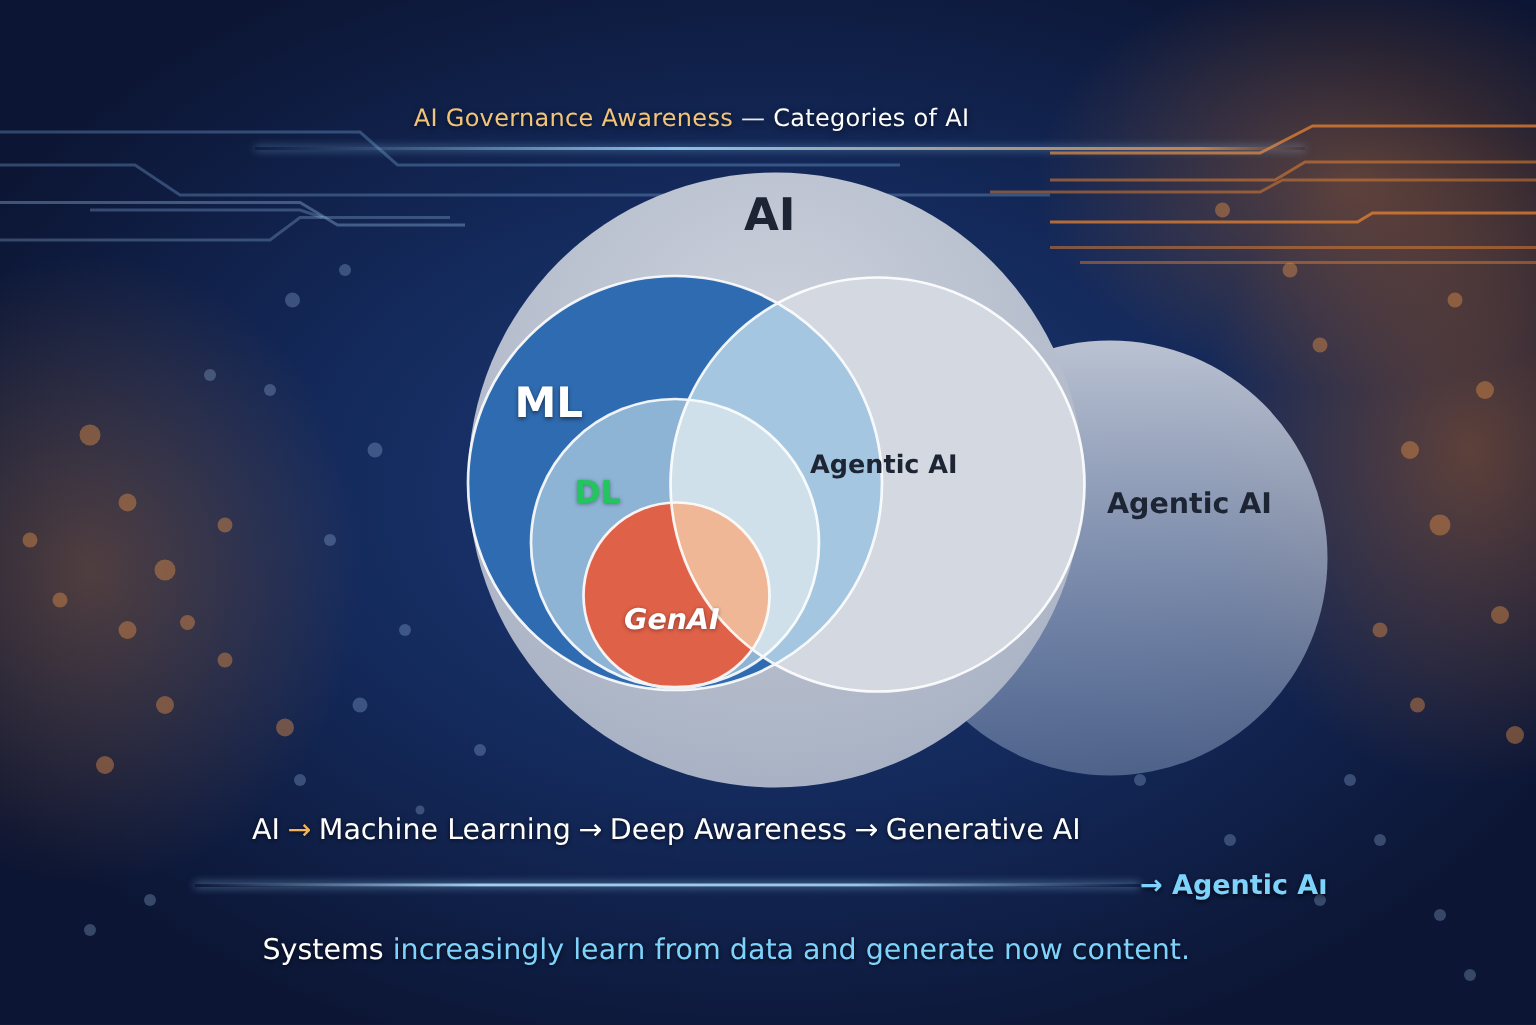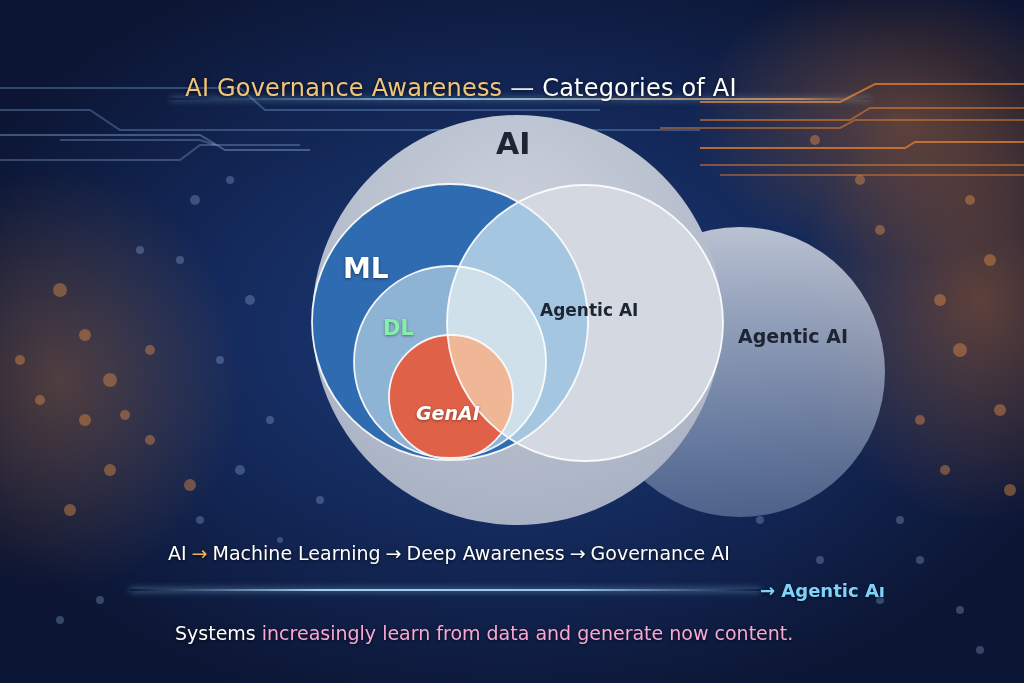--- a/index.html
+++ b/index.html
@@ -12,21 +12,21 @@
     position: absolute; inset: 0;
     background:
       radial-gradient(ellipse 260px 300px at 60px 380px, rgba(200,120,50,0.35), transparent 70%),
       radial-gradient(ellipse 260px 320px at 980px 300px, rgba(220,120,40,0.38), transparent 70%),
       radial-gradient(ellipse 300px 200px at 900px 120px, rgba(230,130,50,0.35), transparent 70%),
       radial-gradient(ellipse 600px 400px at 512px 330px, #1e3a78 0%, #142a5c 50%, #0c1533 100%);
   }
   .bg svg { position: absolute; inset: 0; }
   .title {
     position: absolute; top: 58px; left: 0; width: 922px; text-align: center;
-    font-size: 24px; font-weight: normal; letter-spacing: 0.2px;
+    font-size: 16px; font-weight: normal; letter-spacing: 0.2px;
     text-shadow: 0 1px 4px rgba(0,0,0,0.6);
   }
   .title .hl { color: #f2c47a; }
   .title .sep { color: #e6e8f0; }
   .title .rest { color: #ffffff; }
   .venn { position: absolute; inset: 0; }
   .lbl { position: absolute; font-weight: bold; white-space: nowrap; }
   .flow {
     position: absolute; top: 542px; left: 168px; font-size: 19px; color: #ffffff;
     text-shadow: 0 1px 3px rgba(0,0,0,0.7); white-space: nowrap;
@@ -45,21 +45,21 @@
   .topline {
     position: absolute; top: 98px; left: 170px; width: 700px; height: 2px;
     background: linear-gradient(90deg, rgba(120,180,230,0) 0%, rgba(150,210,245,0.9) 40%, rgba(230,150,80,0.8) 90%, rgba(230,150,80,0) 100%);
     box-shadow: 0 0 6px rgba(150,210,250,0.6);
   }
   .summary {
     position: absolute; top: 622px; left: 175px; font-size: 19px; white-space: nowrap;
     text-shadow: 0 1px 3px rgba(0,0,0,0.7);
   }
   .summary .w { color: #ffffff; }
-  .summary .y { color: #f9a8d4; }
+  .summary .y { color: #7dd3fc; }
 </style>
 </head>
 <body>
 
 <div class="bg">
   <svg width="1024" height="683" viewBox="0 0 1024 683">
     <g fill="none" stroke-width="2">
       <path d="M0 88 H240 L265 110 H600" stroke="rgba(120,170,220,0.35)"></path>
       <path d="M0 110 H90 L120 130 H700" stroke="rgba(140,190,235,0.30)"></path>
       <path d="M0 135 H200 L225 150 H310" stroke="rgba(160,200,240,0.35)"></path>
@@ -179,27 +179,27 @@
   <g fill="none" stroke="#ffffff" stroke-width="1.8" opacity="0.9">
     <circle cx="450" cy="322" r="138"></circle>
     <circle cx="585" cy="323" r="138"></circle>
     <circle cx="450" cy="362" r="96"></circle>
     <circle cx="451" cy="397" r="62"></circle>
   </g>
 </svg>
 
 <div class="lbl" style="left:496px;top:126px;font-size:30px;color:#1d2433;">AI</div>
 <div class="lbl" style="left:343px;top:252px;font-size:28px;color:#ffffff;text-shadow:0 1px 3px rgba(0,0,0,0.5);">ML</div>
-<div class="lbl" style="left:383px;top:316px;font-size:21px;color:#86efac;text-shadow:0 1px 3px rgba(0,0,0,0.4);">DL</div>
+<div class="lbl" style="left:383px;top:316px;font-size:21px;color:#22c55e;text-shadow:0 1px 3px rgba(0,0,0,0.4);">DL</div>
 <div class="lbl" style="left:416px;top:402px;font-size:19px;color:#ffffff;text-shadow:0 1px 3px rgba(0,0,0,0.4);font-style:italic;">GenAI</div>
 <div class="lbl" style="left:540px;top:300px;font-size:17px;color:#1d2433;">Agentic AI</div>
 <div class="lbl" style="left:738px;top:325px;font-size:19px;color:#1d2433;">Agentic AI</div>
 
 <div class="flow">
-  <span>AI</span><span class="arrow">→</span><span>Machine Learning</span><span class="arrow w">→</span><span>Deep Awareness</span><span class="arrow w">→</span><span>Governance AI</span>
+  <span>AI</span><span class="arrow">→</span><span>Machine Learning</span><span class="arrow w">→</span><span>Deep Awareness</span><span class="arrow w">→</span><span>Generative AI</span>
 </div>
 
 <div class="flow2">→ Agentic Aı</div>
 
 <div class="divider"></div>
 
 <div class="summary">
   <span class="w">Systems</span>
   <span class="y">increasingly learn from data and generate now content.</span>
 </div>

